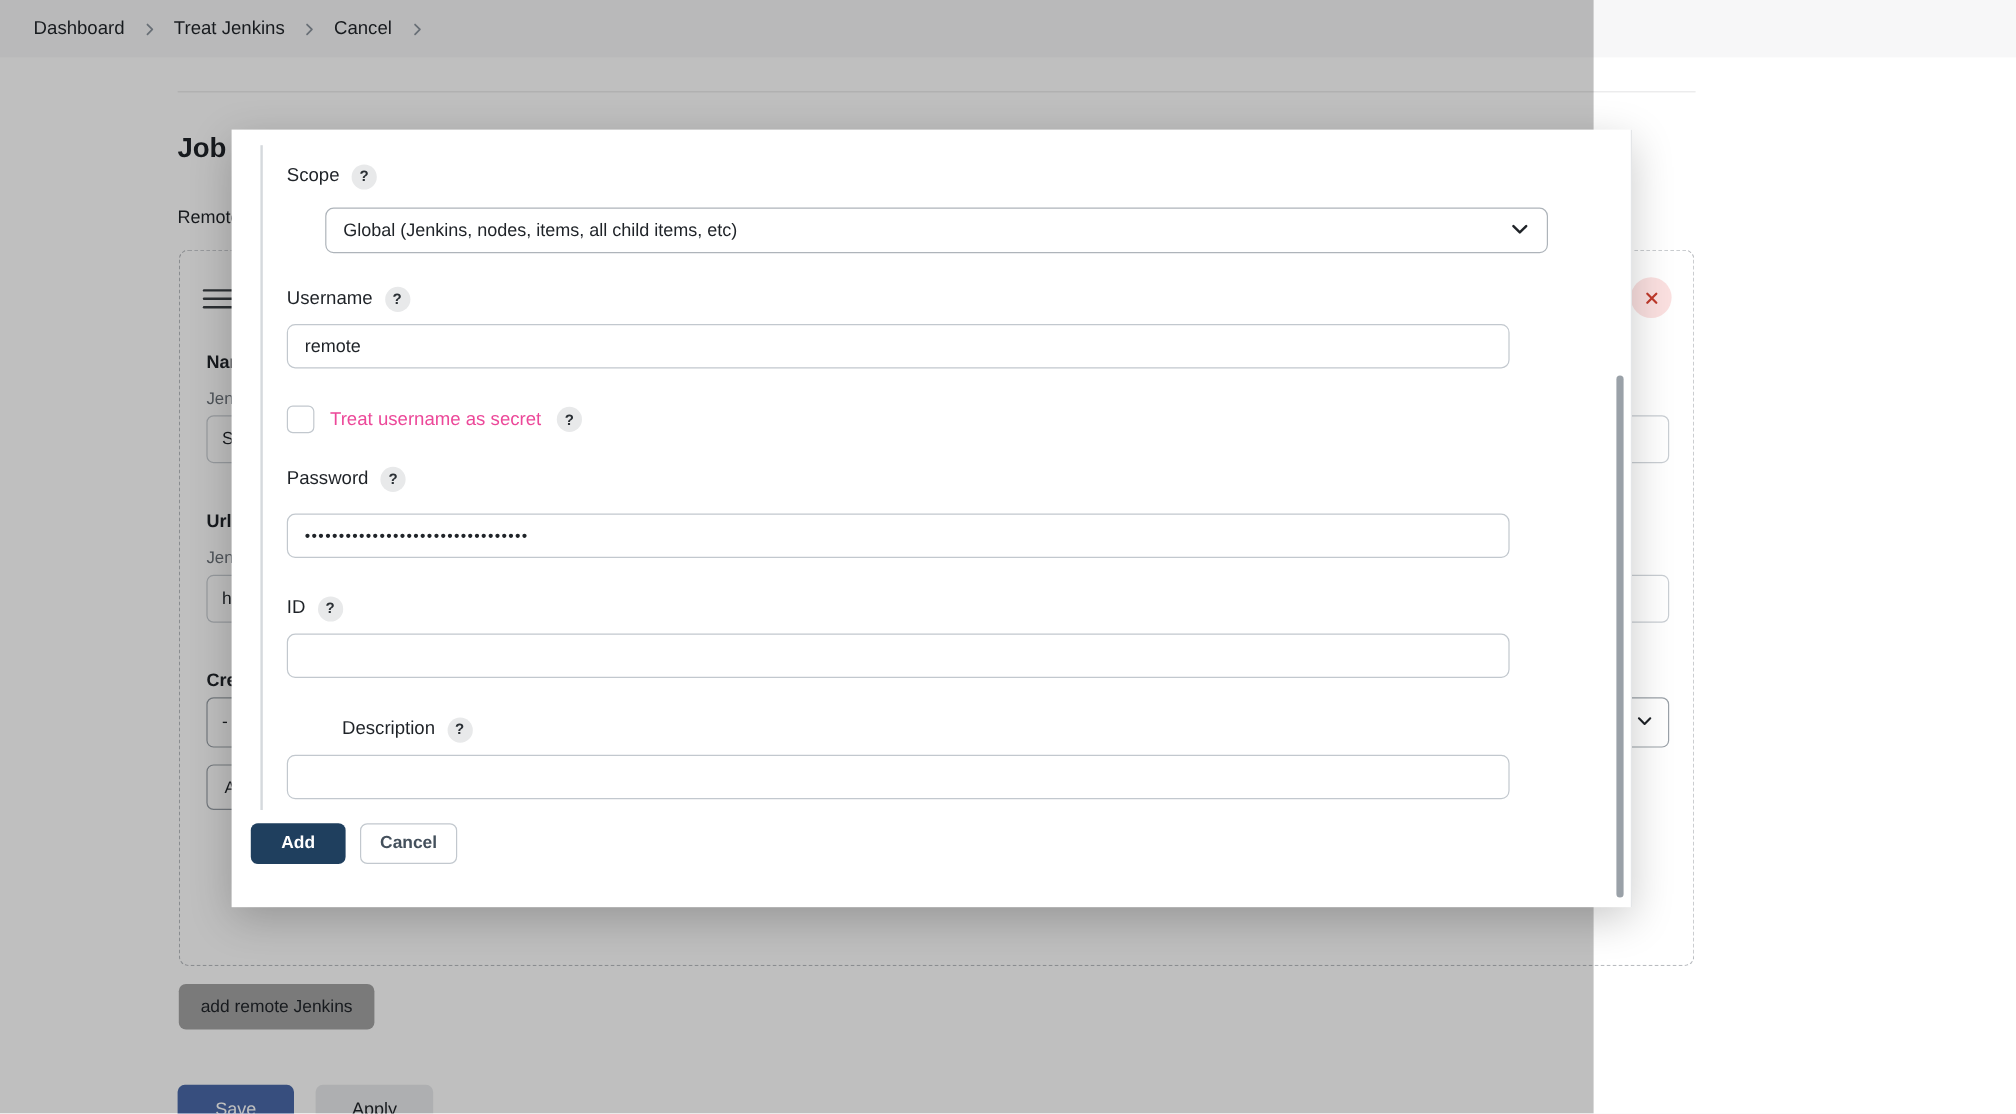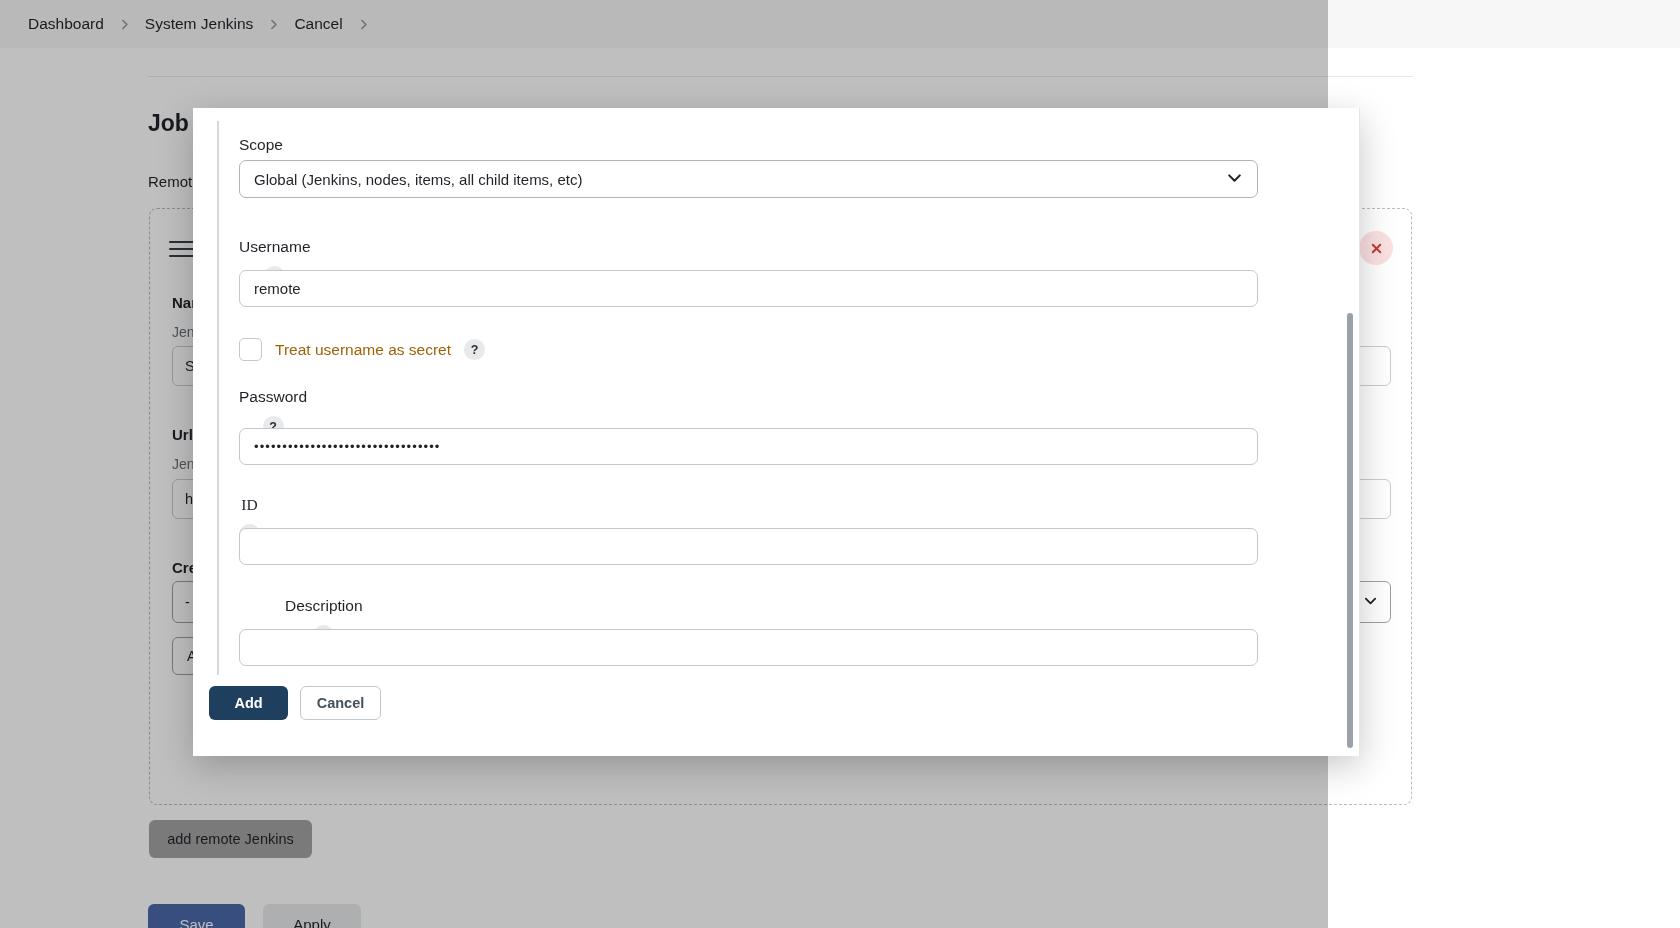--- a/index.html
+++ b/index.html
@@ -223,21 +223,20 @@
     left: 24px; top: 13px;
     width: 2px; height: 554px;
     background: #d5d9dd;
   }
 
   .m-row { position: absolute; left: 46px; }
 
   .m-label-line {
     display: flex; align-items: center; gap: 10px;
     height: 22px;
-    flex-direction: column;
   }
   .m-label {
     font-size: 15.5px;
     color: #1f2328;
     font-weight: 400;
     white-space: nowrap;
   }
   .help-icon {
     width: 21px; height: 21px;
     border-radius: 50%;
@@ -285,21 +284,21 @@
   }
   .m-checkbox {
     width: 23px; height: 23px;
     border: 1.6px solid #c2c8ce;
     border-radius: 5px;
     background: #fff;
     cursor: pointer;
     flex: 0 0 auto;
   }
   .m-check-label {
-    font-size: 15.5px; color: #a16207;
+    font-size: 15.5px; color: #ec4899;
   }
 
   .modal-actions {
     position: absolute;
     left: 16px; top: 578px;
     display: flex; align-items: center; gap: 12px;
   }
   .btn-add {
     width: 79px; height: 34px;
     background: #1f3f5e;
@@ -342,21 +341,21 @@
 
   <div class="bg-layer">
 
     <div class="breadcrumb-bar">
       <span class="crumb">Dashboard</span>
       <span class="crumb-sep">
         <svg width="13" height="13" viewBox="0 0 16 16" fill="none" stroke="#8b949e" stroke-width="1.8" stroke-linecap="round" stroke-linejoin="round">
             <polyline points="6,3 11,8 6,13"></polyline>
           </svg>
       </span>
-      <span class="crumb">System Jenkins</span>
+      <span class="crumb">Treat Jenkins</span>
       <span class="crumb-sep">
         <svg width="13" height="13" viewBox="0 0 16 16" fill="none" stroke="#8b949e" stroke-width="1.8" stroke-linecap="round" stroke-linejoin="round">
             <polyline points="6,3 11,8 6,13"></polyline>
           </svg>
       </span>
       <span class="crumb">Cancel</span>
       <span class="crumb-sep">
         <svg width="13" height="13" viewBox="0 0 16 16" fill="none" stroke="#8b949e" stroke-width="1.8" stroke-linecap="round" stroke-linejoin="round">
             <polyline points="6,3 11,8 6,13"></polyline>
           </svg>
@@ -421,21 +420,21 @@
     <div class="modal-inner">
 
       <div class="modal-leftrule"></div>
 
       <div class="m-row" style="top:28px;">
         <div class="m-label-line">
           <span class="m-label">Scope</span>
           <span class="help-icon">?</span>
         </div>
       </div>
-      <div class="m-row" style="top:52px;">
+      <div class="m-row" style="top:65px;margin-left:32px;">
         <div class="m-select">
           <span>Global (Jenkins, nodes, items, all child items, etc)</span>
           <span>
             <svg width="17" height="17" viewBox="0 0 16 16" fill="none" stroke="#1f2328" stroke-width="1.9" stroke-linecap="round" stroke-linejoin="round">
                 <polyline points="3,6 8,11 13,6"></polyline>
               </svg>
           </span>
         </div>
       </div>
 
@@ -460,21 +459,21 @@
       <div class="m-row" style="top:280px;">
         <div class="m-label-line">
           <span class="m-label">Password</span>
           <span class="help-icon">?</span>
         </div>
       </div>
       <div class="m-row" style="top:320px;">
         <div class="m-input pw">•••••••••••••••••••••••••••••••••</div>
       </div>
 
-      <div class="m-row" style="top:388px;font-family:Liberation Serif, serif;">
+      <div class="m-row" style="top:388px;">
         <div class="m-label-line">
           <span class="m-label">ID</span>
           <span class="help-icon">?</span>
         </div>
       </div>
       <div class="m-row" style="top:420px;">
         <div class="m-input" title=""></div>
       </div>
 
       <div class="m-row" style="top:489px;margin-left:46px;">

